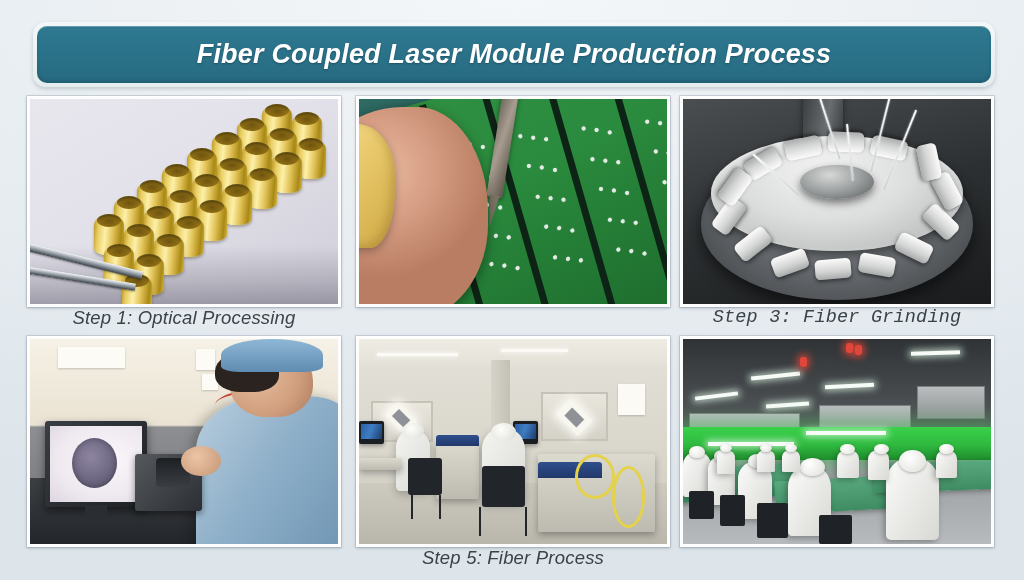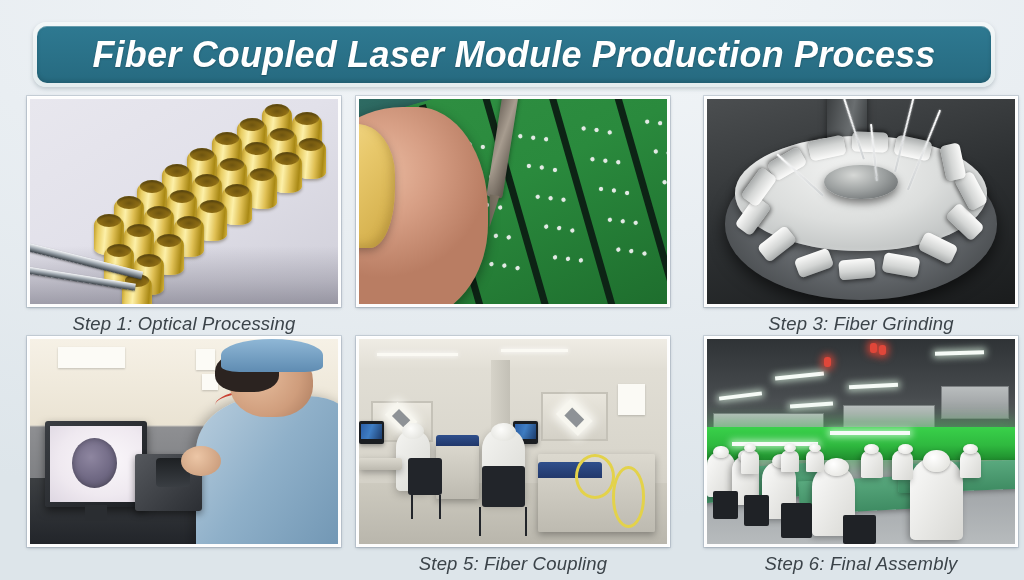--- a/index.html
+++ b/index.html
@@ -54,21 +54,21 @@
     border-radius: 10px;
     background: linear-gradient(180deg, #2e7991 0%, #2a7188 55%, #266a80 100%);
     box-shadow: inset 0 1px 0 rgba(255,255,255,0.28),
                 inset 0 -2px 4px rgba(0,0,0,0.14);
     display: flex;
     align-items: center;
     justify-content: center;
   }
   .title-text {
     color: #ffffff;
-    font-size: 36px;
+    font-size: 27px;
     font-weight: bold;
     font-style: italic;
     letter-spacing: 0.2px;
     text-shadow: 0 1px 2px rgba(0,0,0,0.28);
     white-space: nowrap;
   }
 
   
   .grid {
     position: absolute;
@@ -76,21 +76,21 @@
     width: 1024px;
   }
   .row { position: relative; height: 240px; }
 
   .cell {
     position: absolute;
     width: 314px;
   }
   .cell.c0 { left: 27px; }
   .cell.c1 { left: 356px; }
-  .cell.c2 { left: 704px; }
+  .cell.c2 { left: 680px; font-family: Liberation Mono, monospace; }
 
   .photo-frame {
     width: 314px;
     height: 211px;
     background: #fdfdfd;
     padding: 2px;
     border: 1px solid #ffffff;
     box-shadow: 0 1px 3px rgba(100,115,128,0.45),
                 0 0 0 1px rgba(180,192,202,0.55);
     overflow: hidden;
@@ -100,21 +100,20 @@
     width: 100%;
     height: 100%;
     overflow: hidden;
     background: #555;
   }
   .caption {
     text-align: center;
     font-size: 18.5px;
     font-style: italic;
     color: #3b4349;
-    padding-top: 6px;
     letter-spacing: 0.2px;
     white-space: nowrap;
   }
 
   
   .p1 { background: linear-gradient(150deg,#e8e7ee 0%,#e2e1ea 45%,#cfced8 100%); }
   .p1 .tube {
     position: absolute;
     width: 30px; height: 40px;
     border-radius: 50% 50% 46% 46% / 26% 26% 16% 16%;
@@ -682,21 +681,21 @@
 
           <div class="person" style="left:40%;top:44%;width:14%;height:36%;"></div>
           <div class="hood-head" style="left:43%;top:41%;width:8%;height:9%;"></div>
           <div class="chair" style="left:40%;top:62%;width:14%;height:20%;"></div>
           <div class="chairleg" style="left:39%;top:82%;height:14%;"></div>
           <div class="chairleg" style="left:54%;top:82%;height:14%;"></div>
 
           <div class="machine" style="left:0%;top:58%;width:14%;height:6%;"></div>
         </div>
       </div>
-      <div class="caption">Step 5: Fiber Coupling</div>
+      <div class="caption">Step 5: Fiber Process</div>
     </div>
 
     <div class="cell c2">
       <div class="photo-frame">
         <div class="photo p6">
           <div class="ceiling"></div>
           <div class="strip-light" style="left:4%;top:27%;width:14%;transform:rotate(-7deg);"></div>
           <div class="strip-light" style="left:22%;top:17%;width:16%;transform:rotate(-6deg);"></div>
           <div class="strip-light" style="left:27%;top:31%;width:14%;transform:rotate(-4deg);"></div>
           <div class="strip-light" style="left:46%;top:22%;width:16%;transform:rotate(-3deg);"></div>
@@ -739,16 +738,15 @@
           <div class="worker-hood" style="left:62%;top:51%;width:5%;height:5%;"></div>
           <div class="worker" style="left:82%;top:54%;width:7%;height:14%;"></div>
           <div class="worker-hood" style="left:83%;top:51%;width:5%;height:5%;"></div>
 
           <div class="seat" style="left:2%;top:74%;width:8%;height:14%;"></div>
           <div class="seat" style="left:12%;top:76%;width:8%;height:15%;"></div>
           <div class="seat" style="left:24%;top:80%;width:10%;height:17%;"></div>
           <div class="seat" style="left:44%;top:86%;width:11%;height:14%;"></div>
         </div>
       </div>
-      <div class="caption">Step 6: Final Assembly</div>
     </div>
   </div>
 </div>
 
 </body></html>

